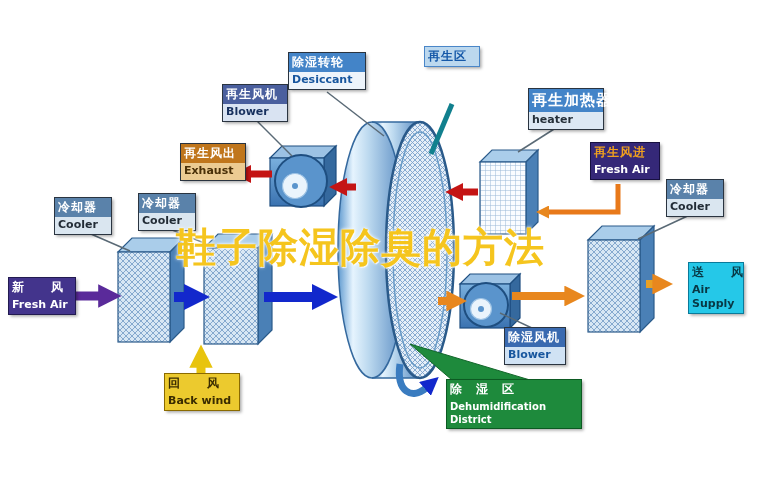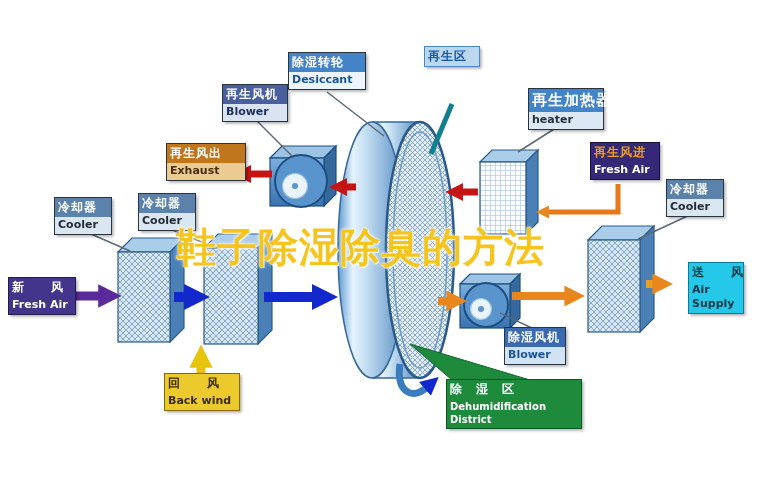--- a/index.html
+++ b/index.html
@@ -175,21 +175,21 @@
 
   <div class="lbl l-regen-area" style="left:424px;top:46px;width:56px">
     <span class="zh">再生区</span>
   </div>
 
   <div class="lbl l-regen-heater" style="left:528px;top:88px;width:76px">
     <span class="zh">再生加热器</span>
     <span class="en">heater</span>
   </div>
 
-  <div class="lbl l-exhaust" style="left:166px;top:143px;width:80px">
+  <div class="lbl l-exhaust" style="left:180px;top:143px;width:66px">
     <span class="zh">再生风出</span>
     <span class="en">Exhaust</span>
   </div>
 
   <div class="lbl l-regen-fresh-air" style="left:590px;top:142px;width:70px">
     <span class="zh">再生风进</span>
     <span class="en">Fresh Air</span>
   </div>
 
   <div class="lbl l-cooler" style="left:54px;top:197px;width:58px">

